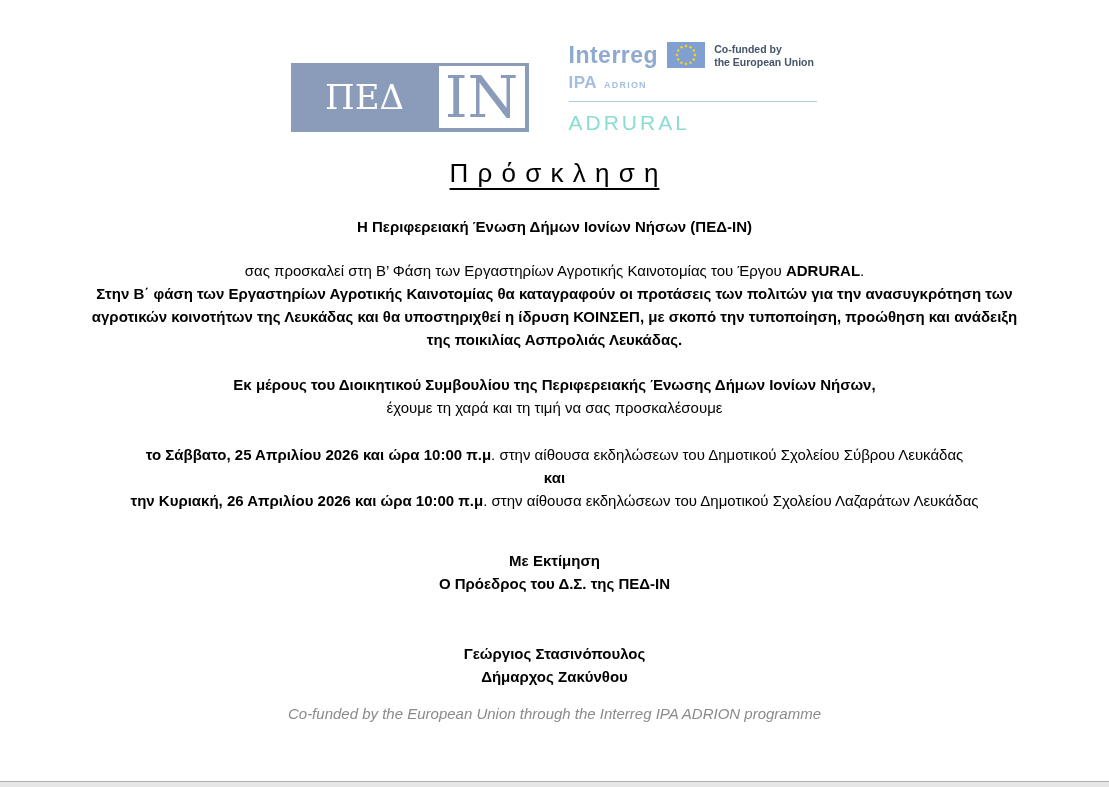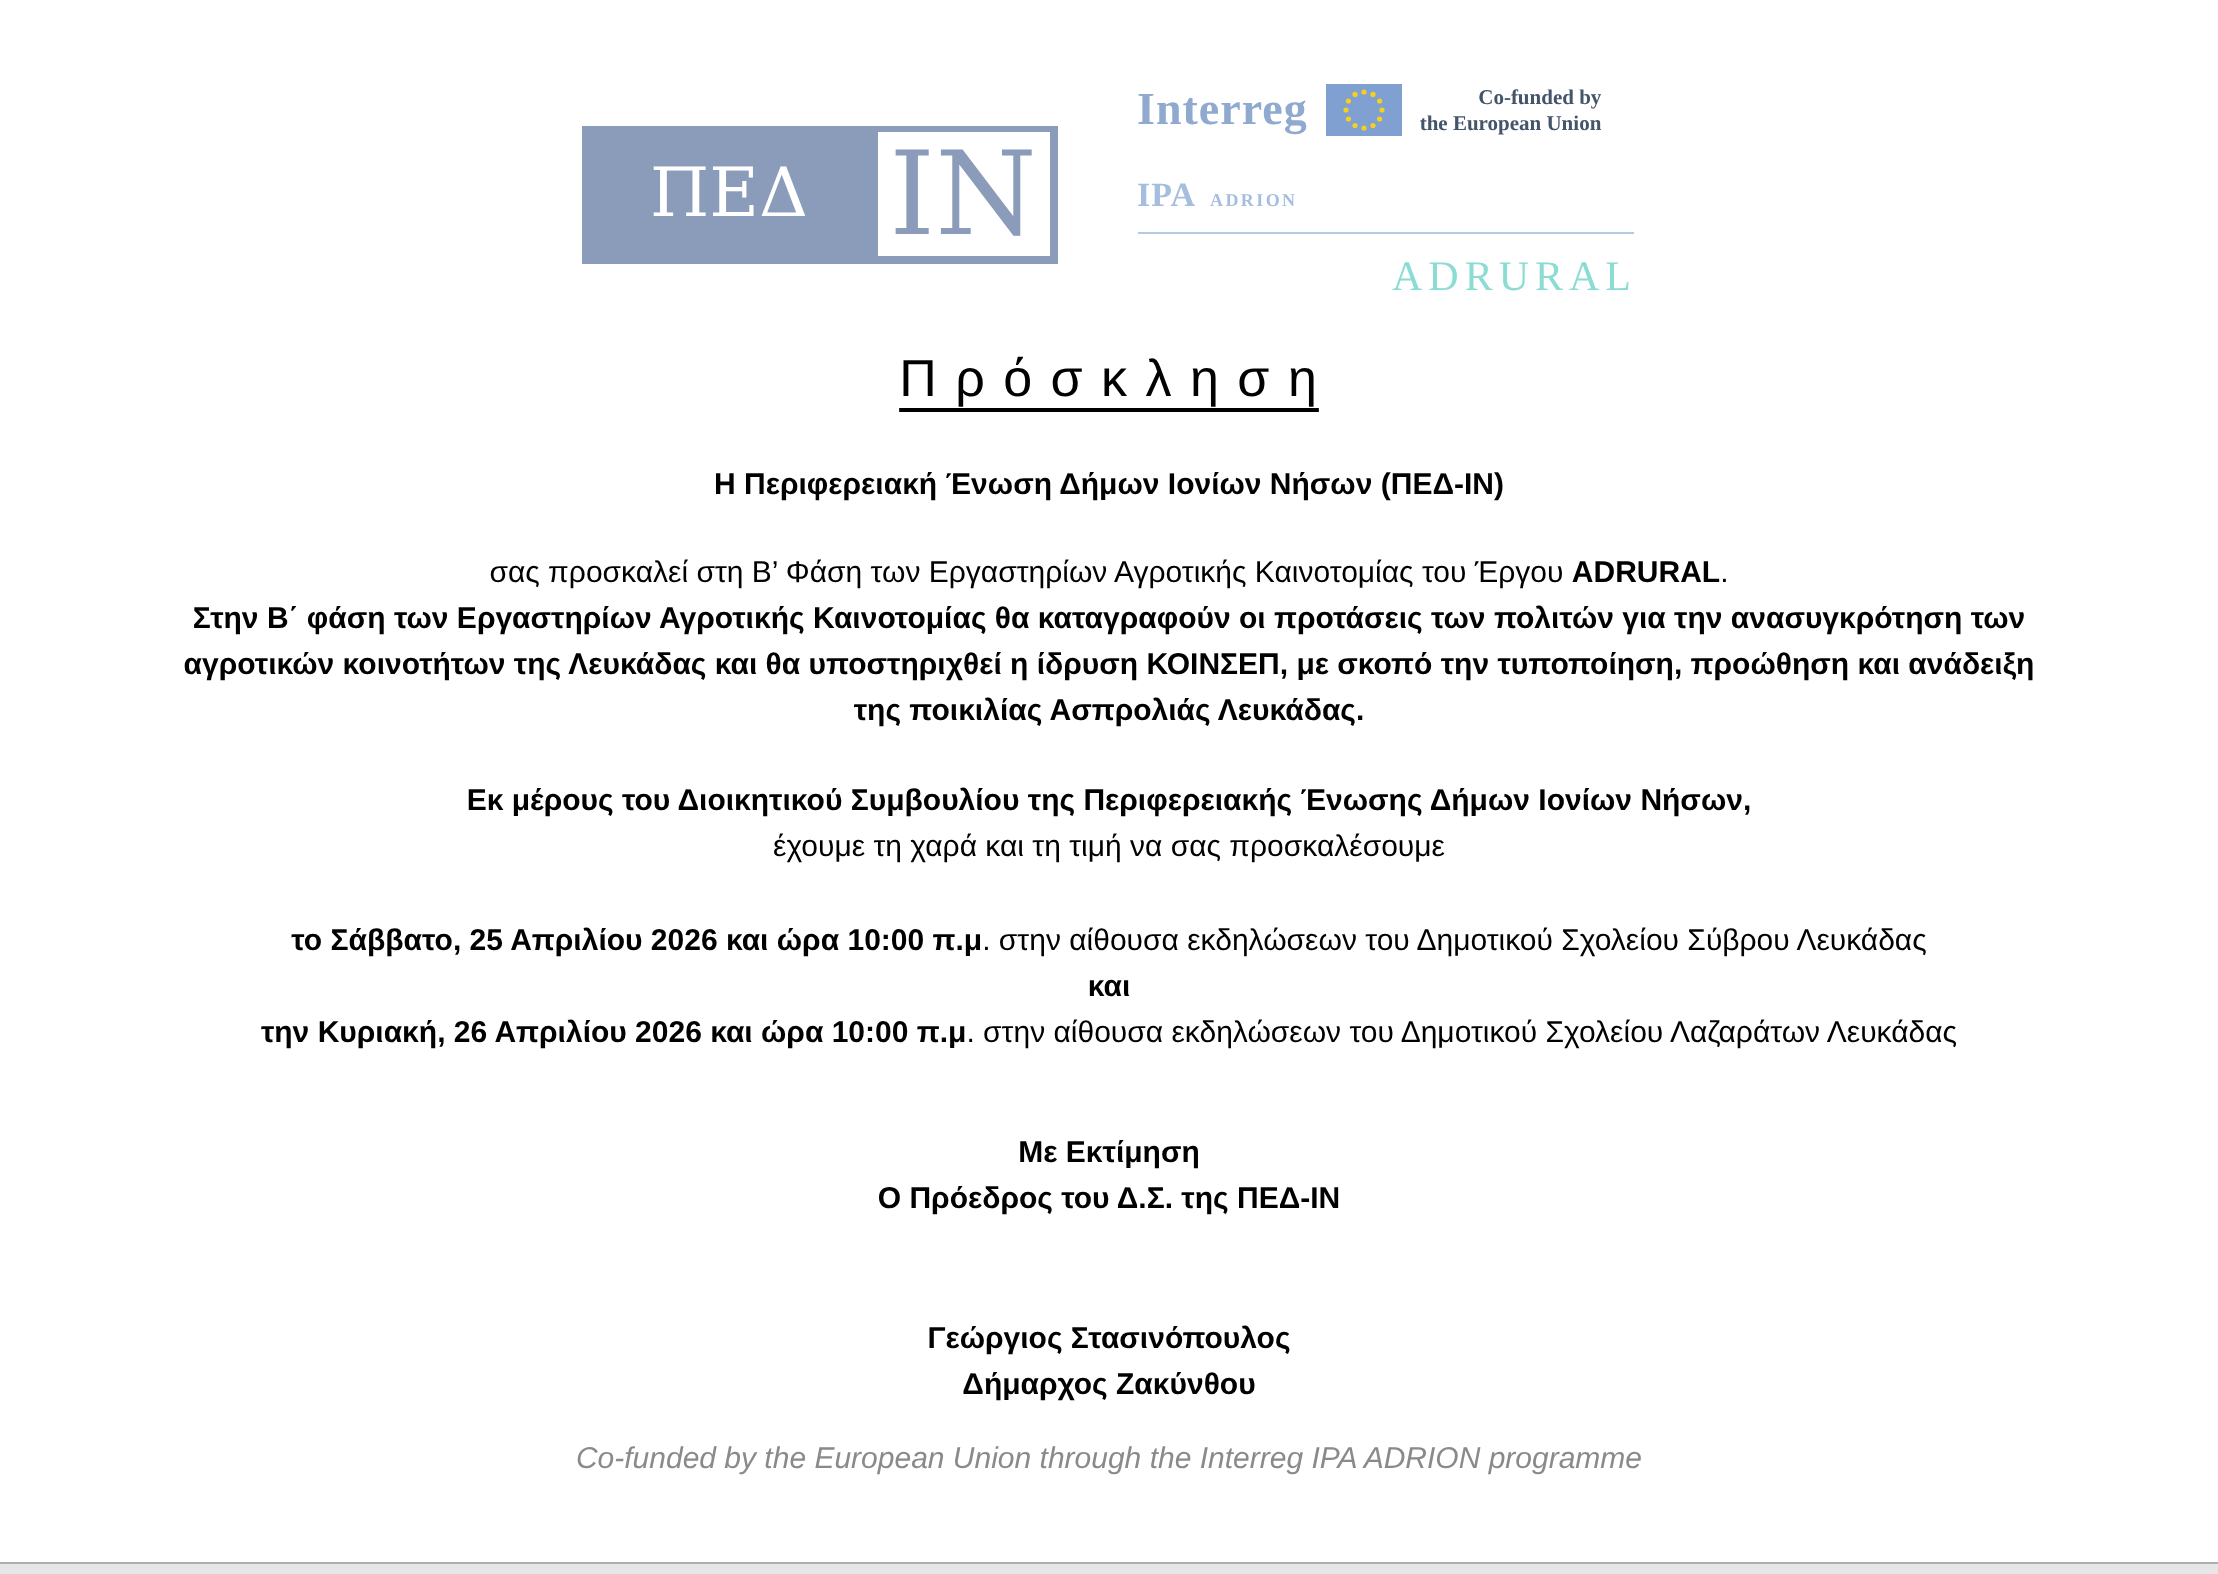--- a/index.html
+++ b/index.html
@@ -33,34 +33,34 @@
     text-align: center;
   }
   .pedin-right {
     width: 86px; margin: 3px 4px 4px 0;
     background: #ffffff;
     color: var(--pedin-blue, #8A9CBA);
     font-family: "DejaVu Serif", "Liberation Serif", serif;
     font-size: 58px; line-height: 62px;
     text-align: center;
   }
-  .interreg-logo { width: 250px; text-align: right; font-family: Liberation Serif, serif; }
+  .interreg-logo { width: 250px; text-align: left; }
   .ir-row1 { display: flex; align-items: flex-start; gap: 9px; }
   .ir-word {
     font-size: 23px; font-weight: bold; letter-spacing: 0.5px;
     color: var(--interreg-blue, #8FA9CF);
     line-height: 30px;
   }
   .eu-flag { display: inline-block; margin-top: 2px; line-height: 0; }
   .cofunded {
     font-size: 10.5px; font-weight: bold; line-height: 13px;
     color: var(--cofunded-text, #44546A);
     margin-top: 3px;
   }
-  .ir-row2 { margin-top: 18px; display: flex; align-items: baseline; gap: 7px; }
+  .ir-row2 { margin-top: 3px; display: flex; align-items: baseline; gap: 7px; }
   .ipa { font-size: 17px; font-weight: bold; color: var(--ipa-blue, #A5BEE0); letter-spacing: 0.5px; }
   .adrion { font-size: 9px; font-weight: bold; color: var(--ipa-blue, #A5BEE0); letter-spacing: 1.2px; }
   .ir-line { border-top: 1px solid var(--divider-blue, #B3CBE2); margin-top: 8px; width: 248px; }
   .adrural {
     margin-top: 9px;
     font-size: 21px; letter-spacing: 3px; font-weight: 500;
     color: var(--adrural-teal, #8BDCD3);
   }
 
   

